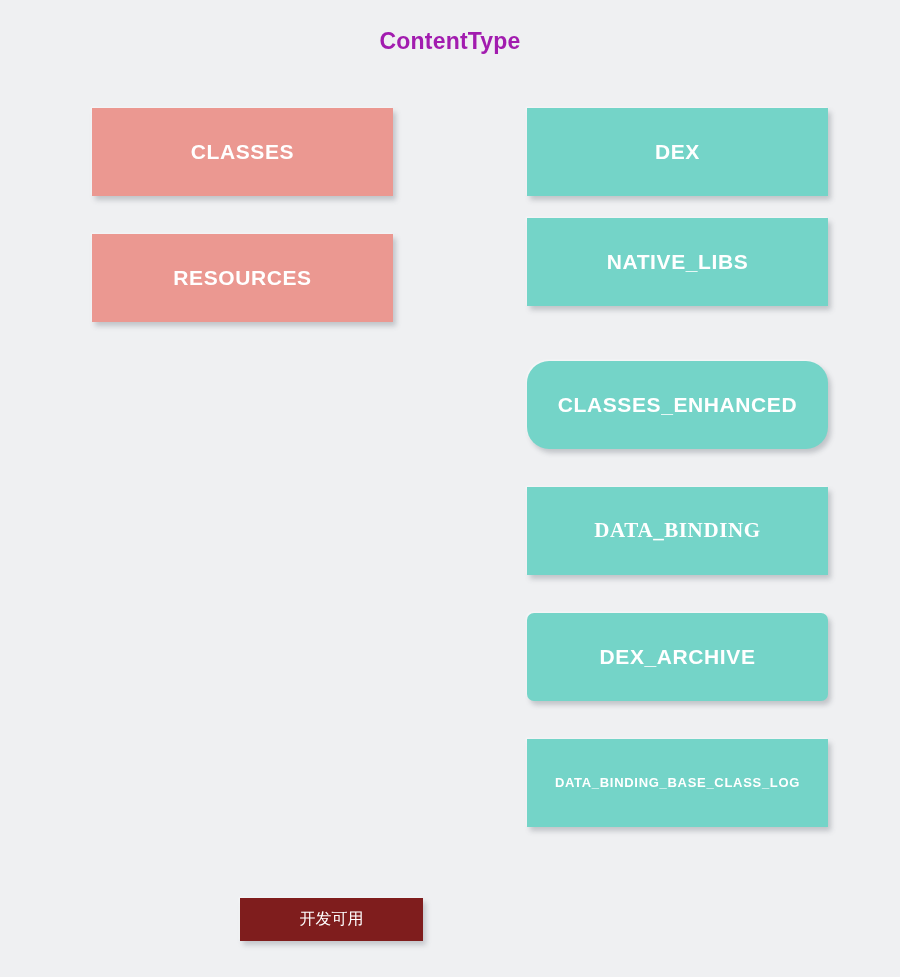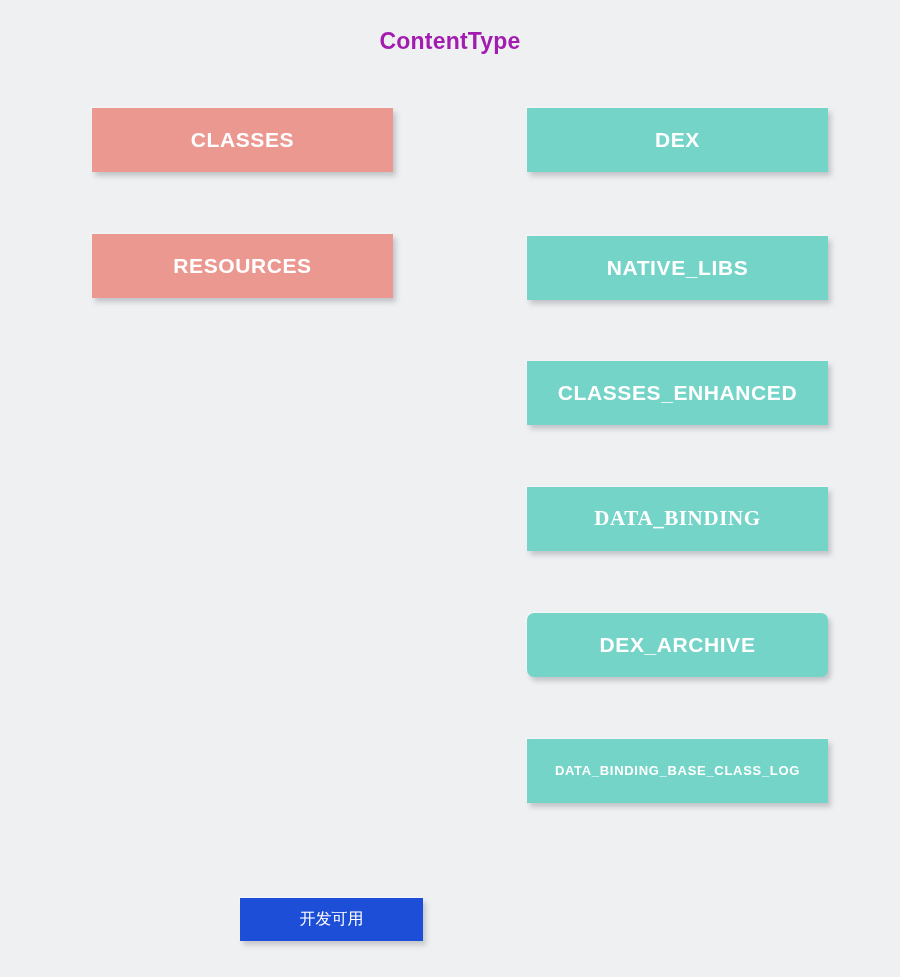--- a/index.html
+++ b/index.html
@@ -40,21 +40,21 @@
     top: 0;
     width: 301px;
   }
   .column.left  { left: 92px; }
   .column.right { left: 527px; }
 
   .node {
     position: absolute;
     left: 0;
     width: 301px;
-    height: 64px;
+    height: 88px;
     display: flex;
     align-items: center;
     justify-content: center;
     box-sizing: border-box;
     padding: 0 6px;
     color: #ffffff;
     font-weight: bold;
     font-size: 21px;
     letter-spacing: 0.6px;
     text-align: center;
@@ -82,39 +82,39 @@
     display: flex;
     align-items: center;
     justify-content: center;
     color: #ffffff;
     font-size: 16px;
     font-weight: normal;
     box-sizing: border-box;
     box-shadow: 3px 4px 5px rgba(90, 95, 105, 0.28),
                 -1px -1px 2px rgba(255, 255, 255, 0.5);
   }
-  .legend-item.pink { background: #1d4ed8; left: 240px; width: 183px; }
+  .legend-item.pink { background: #7f1d1d; left: 240px; width: 183px; }
   .legend-item.teal { background: #74d4c8; left: 479px; width: 183px; }
 </style>
 </head>
 <body>
 
 <div class="diagram-title">ContentType</div>
 
 <div class="columns">
 
   <div class="column left">
     <div class="node pink" style="top:0px;">CLASSES</div>
     <div class="node pink" style="top:126px;">RESOURCES</div>
   </div>
 
   <div class="column right">
     <div class="node teal" style="top:0px;">DEX</div>
-    <div class="node teal" style="top:128px;">NATIVE_LIBS</div>
-    <div class="node teal" style="top:253px;">CLASSES_ENHANCED</div>
+    <div class="node teal" style="top:110px;">NATIVE_LIBS</div>
+    <div class="node teal" style="top:253px;border-radius:22px;">CLASSES_ENHANCED</div>
     <div class="node teal" style="top:379px;font-family:Liberation Serif, serif;">DATA_BINDING</div>
     <div class="node teal" style="top:505px;border-radius:7px;">DEX_ARCHIVE</div>
     <div class="node teal small-text" style="top:631px;">DATA_BINDING_BASE_CLASS_LOG</div>
   </div>
 
 </div>
 
 <div class="legend">
   <div class="legend-item pink">开发可用</div>
 </div>

